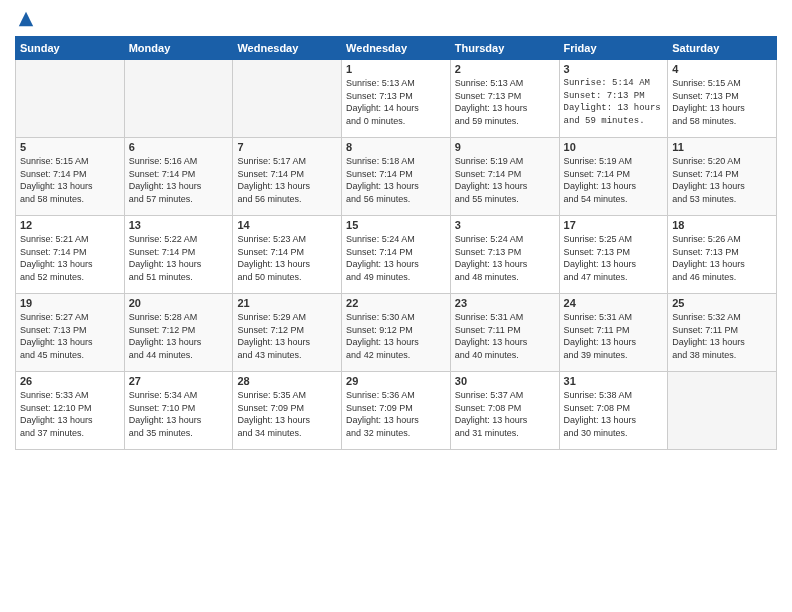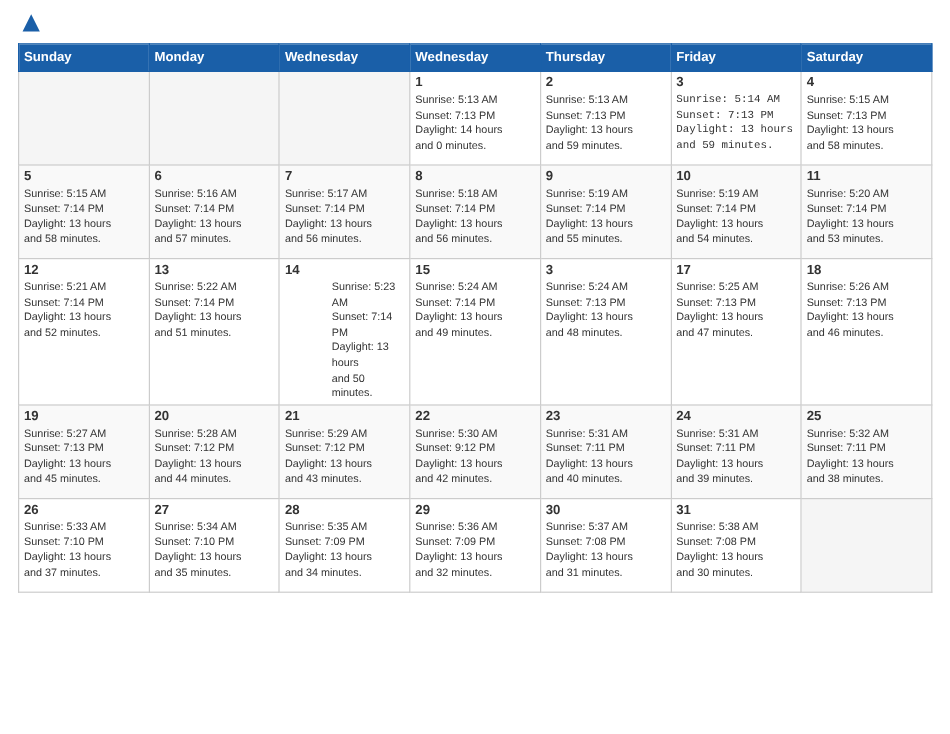--- a/index.html
+++ b/index.html
@@ -220,21 +220,21 @@
           </td>
           <td>
             <span class="day-number">13</span>
             <div class="day-info" style="white-space: pre-line;">Sunrise: 5:22 AM
 Sunset: 7:14 PM
 Daylight: 13 hours
 and 51 minutes.</div>
           </td>
           <td>
             <span class="day-number">14</span>
-            <div class="day-info" style="white-space: pre-line; margin-left: 39px;">Sunrise: 5:23 AM
+            <div class="day-info" style="white-space: pre-line;">Sunrise: 5:23 AM
 Sunset: 7:14 PM
 Daylight: 13 hours
 and 50 minutes.</div>
           </td>
           <td>
             <span class="day-number">15</span>
             <div class="day-info" style="white-space: pre-line;">Sunrise: 5:24 AM
 Sunset: 7:14 PM
 Daylight: 13 hours
 and 49 minutes.</div>
@@ -309,21 +309,21 @@
             <div class="day-info" style="white-space: pre-line;">Sunrise: 5:32 AM
 Sunset: 7:11 PM
 Daylight: 13 hours
 and 38 minutes.</div>
           </td>
         </tr>
         <tr>
           <td>
             <span class="day-number">26</span>
             <div class="day-info" style="white-space: pre-line;">Sunrise: 5:33 AM
-Sunset: 7:10 PM
+Sunset: 12:10 PM
 Daylight: 13 hours
 and 37 minutes.</div>
           </td>
           <td>
             <span class="day-number">27</span>
             <div class="day-info" style="white-space: pre-line;">Sunrise: 5:34 AM
 Sunset: 7:10 PM
 Daylight: 13 hours
 and 35 minutes.</div>
           </td>

